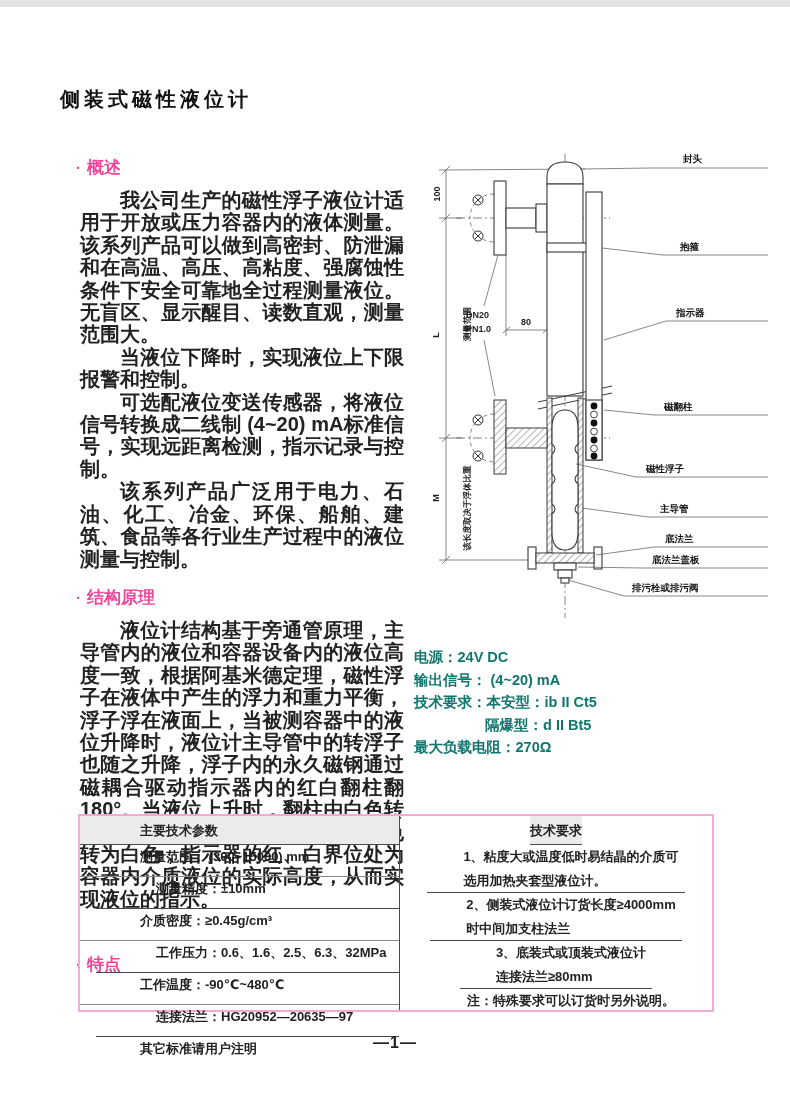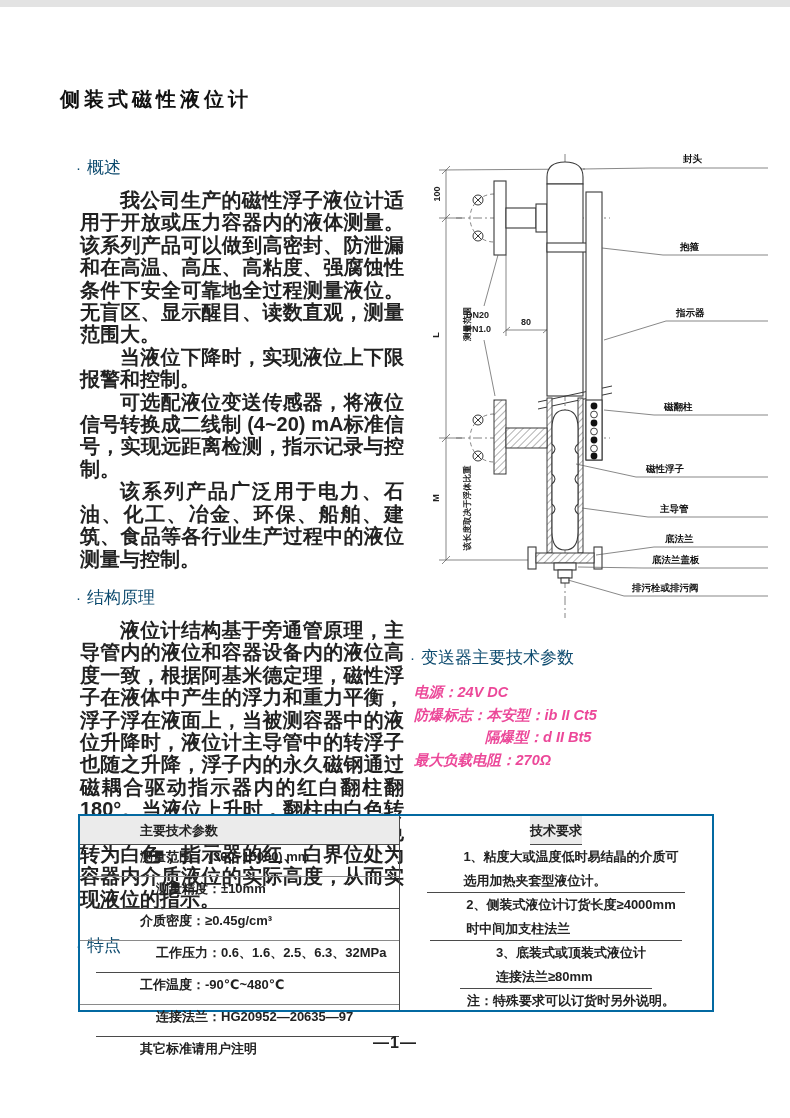--- a/index.html
+++ b/index.html
@@ -10,38 +10,38 @@
   }
   .page{position:relative;width:790px;height:1118px;background:#fff;overflow:hidden;}
   .scan-strip{position:absolute;left:0;top:0;width:790px;height:7px;background:#e3e3e3;}
 
   .doc-title{
     position:absolute;left:60px;top:86px;
     font-size:20px;font-weight:bold;letter-spacing:4px;color:#111;
   }
 
   .left-col{position:absolute;left:80px;top:156px;width:324px;}
-  .sec-head{font-size:17px;font-weight:normal;margin:0 0 10px -4px;color:#0c4a6e;}
+  .sec-head{font-size:17px;font-weight:bold;margin:0 0 10px -4px;color:#ec4899;}
   .sec-head .bullet{margin-right:6px;font-size:15px;}
   .para{
     font-size:20px;line-height:22.4px;text-align:justify;
     text-indent:2em;margin:0;font-weight:600;color:#222;
   }
   .sec{margin-bottom:16px;}
-  .sec.principle{margin-bottom:24px;}
+  .sec.principle{margin-bottom:43px;}
 
   .trans-block{position:absolute;left:414px;top:646px;width:330px;}
   .trans-block .sec-head{margin-bottom:12px;}
-  .trans-line{font-size:14.5px;line-height:22.5px;font-weight:600;color:#ec4899;font-style:italic;}
+  .trans-line{font-size:14.5px;line-height:22.5px;font-weight:600;color:#0f766e;}
   .trans-line.indent{padding-left:71px;}
 
   
   .spec-table{
     position:absolute;left:78px;top:814px;width:636px;height:198px;
-    border:2px solid #0369a1;display:flex;font-size:13px;font-weight:600;color:#222;
+    border:2px solid #f9a8d4;display:flex;font-size:13px;font-weight:600;color:#222;
     box-sizing:border-box;
   }
   .tcol-left{width:319px;border-right:1px solid #4a4a4a;display:flex;flex-direction:column;}
   .tcol-right{flex:1;display:flex;flex-direction:column;align-items:center;}
   .thead-cell{
     height:29px;line-height:29px;background:#ebebeb;border-bottom:1px solid #4a4a4a;
     flex:none;box-sizing:border-box;
   }
   .tcol-left .thead-cell{padding-left:60px;}
   .tcol-right .thead-cell{text-align:center;}
@@ -244,23 +244,23 @@
         <text class="dlabel" x="224" y="415">底法兰盖板</text>
 
         <line class="thin" x1="140" y1="432" x2="196" y2="448"></line>
         <line class="thin" x1="196" y1="448" x2="340" y2="448"></line>
         <text class="dlabel" x="204" y="443">排污栓或排污阀</text>
       </g>
     </svg>
   </div>
 
   <div class="trans-block">
-    <div class="sec-head"><span class="bullet">·</span><span>变送器主要技术参数</span></div>
     <div class="trans-line">电源：24V DC</div>
-    <div class="trans-line">防爆标志：本安型：ib II Ct5</div>
+    <div class="trans-line">输出信号： (4~20) mA</div>
+    <div class="trans-line">技术要求：本安型：ib II Ct5</div>
     <div class="trans-line indent">隔爆型：d II Bt5</div>
     <div class="trans-line">最大负载电阻：270Ω</div>
   </div>
 
   <div class="spec-table">
     <div class="tcol-left">
       <div class="thead-cell">主要技术参数</div>
       <div class="trow hline">测量范围： (300~15000) mm</div>
       <div class="trow bline">测量精度：±10mm</div>
       <div class="trow hline">介质密度：≥0.45g/cm³</div>

